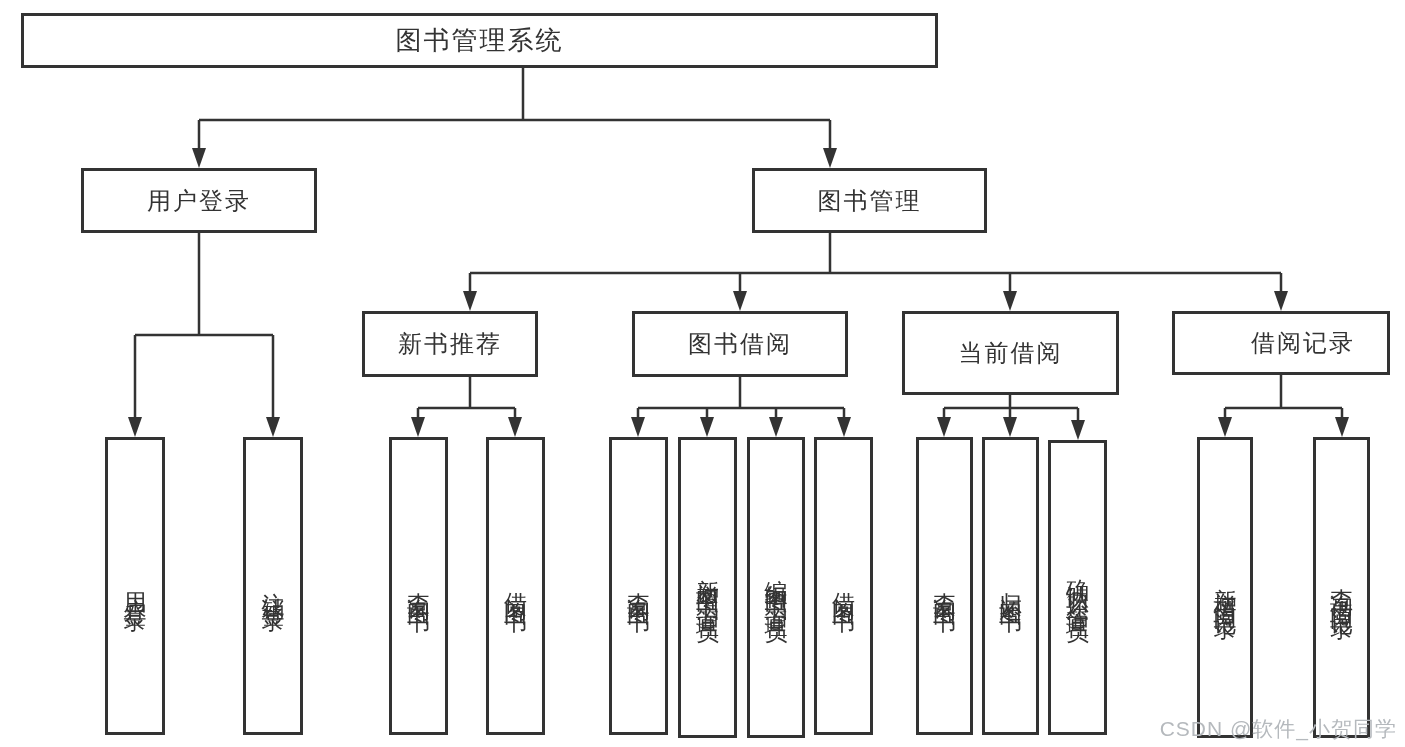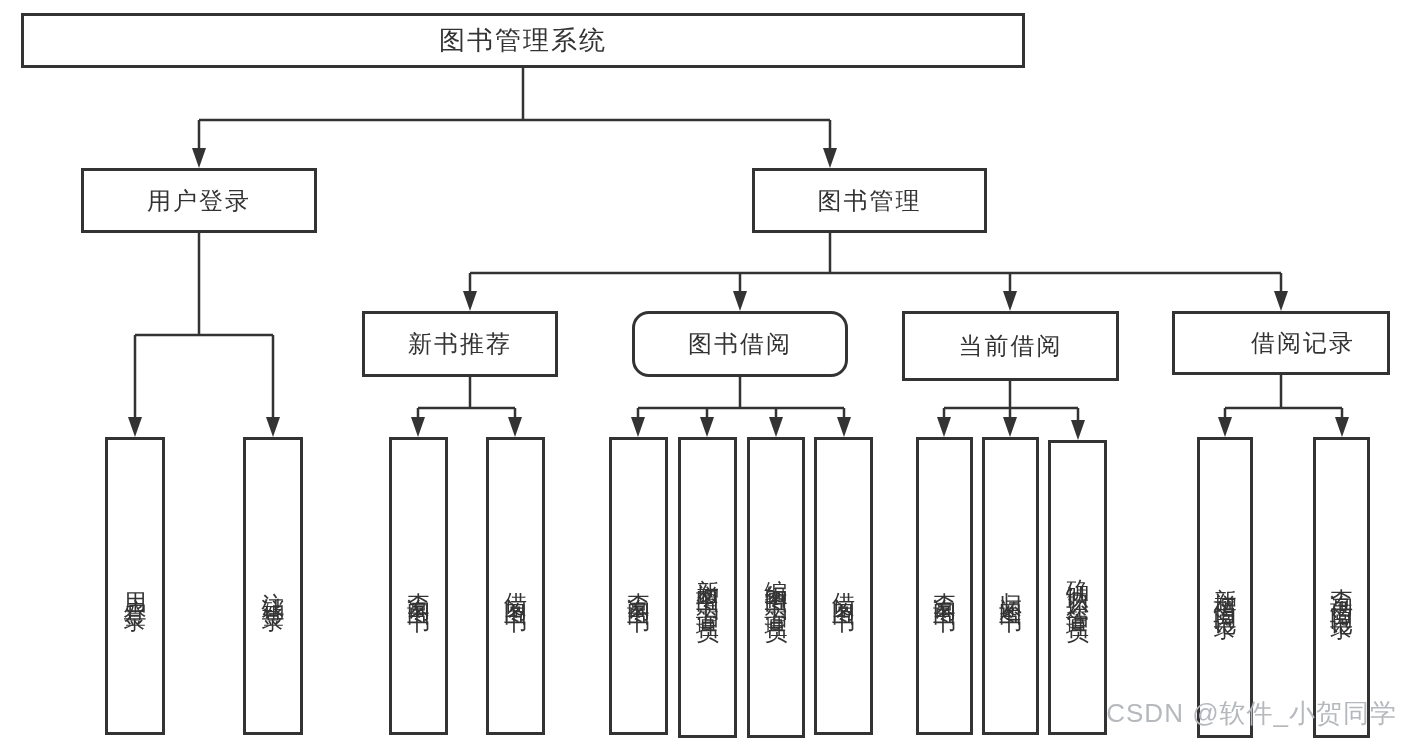--- a/index.html
+++ b/index.html
@@ -41,22 +41,22 @@
   }
   .v-node .lbl {            
     writing-mode: vertical-rl;
     font-size: 23px;
     letter-spacing: 6px;
     line-height: 1;
   }
   #watermark {
     position: absolute;
     right: 8px;
-    bottom: 16px;
-    font-size: 26px;
+    bottom: 4px;
+    font-size: 21px;
     color: #b5b9bd;
     letter-spacing: 1px;
     white-space: nowrap;
   }
 </style>
 </head>
 <body>
 
 <div id="canvas">
 
@@ -93,38 +93,38 @@
       <polygon points="769,417 783,417 776,437"></polygon>
       <polygon points="837,417 851,417 844,437"></polygon>
       <polygon points="937,417 951,417 944,437"></polygon>
       <polygon points="1003,417 1017,417 1010,437"></polygon>
       <polygon points="1071,420 1085,420 1078,440"></polygon>
       <polygon points="1218,417 1232,417 1225,437"></polygon>
       <polygon points="1335,417 1349,417 1342,437"></polygon>
     </g>
   </svg>
 
-  <div class="node root-node h-node" style="left:21px; top:13px; width:1004px; height:55px;">
+  <div class="node root-node h-node" style="left:21px; top:13px; width:917px; height:55px;">
     <span class="lbl">图书管理系统</span>
   </div>
 
   <div class="node h-node" style="left:81px; top:168px; width:236px; height:65px;">
     <span class="lbl">用户登录</span>
   </div>
   <div class="node h-node" style="left:712px; top:168px; width:235px; height:65px;margin-left:40px;">
     <span class="lbl">图书管理</span>
   </div>
 
-  <div class="node h-node" style="left:362px; top:311px; width:196px; height:66px;">
+  <div class="node h-node" style="left:362px; top:311px; width:176px; height:66px;">
     <span class="lbl">新书推荐</span>
   </div>
-  <div class="node h-node" style="left:632px; top:311px; width:216px; height:66px;border-radius:17px;">
+  <div class="node h-node" style="left:632px; top:311px; width:216px; height:66px;">
     <span class="lbl">图书借阅</span>
   </div>
-  <div class="node h-node" style="left:902px; top:311px; width:217px; height:70px;">
+  <div class="node h-node" style="left:902px; top:311px; width:217px; height:84px;">
     <span class="lbl">当前借阅</span>
   </div>
   <div class="node h-node" style="left:1172px; top:311px; width:218px; height:64px;padding-left:44px;">
     <span class="lbl">借阅记录</span>
   </div>
 
   <div class="node v-node" style="left:105px; top:437px; width:60px; height:298px;">
     <span class="lbl">用户登录</span>
   </div>
   <div class="node v-node" style="left:243px; top:437px; width:60px; height:298px;">

